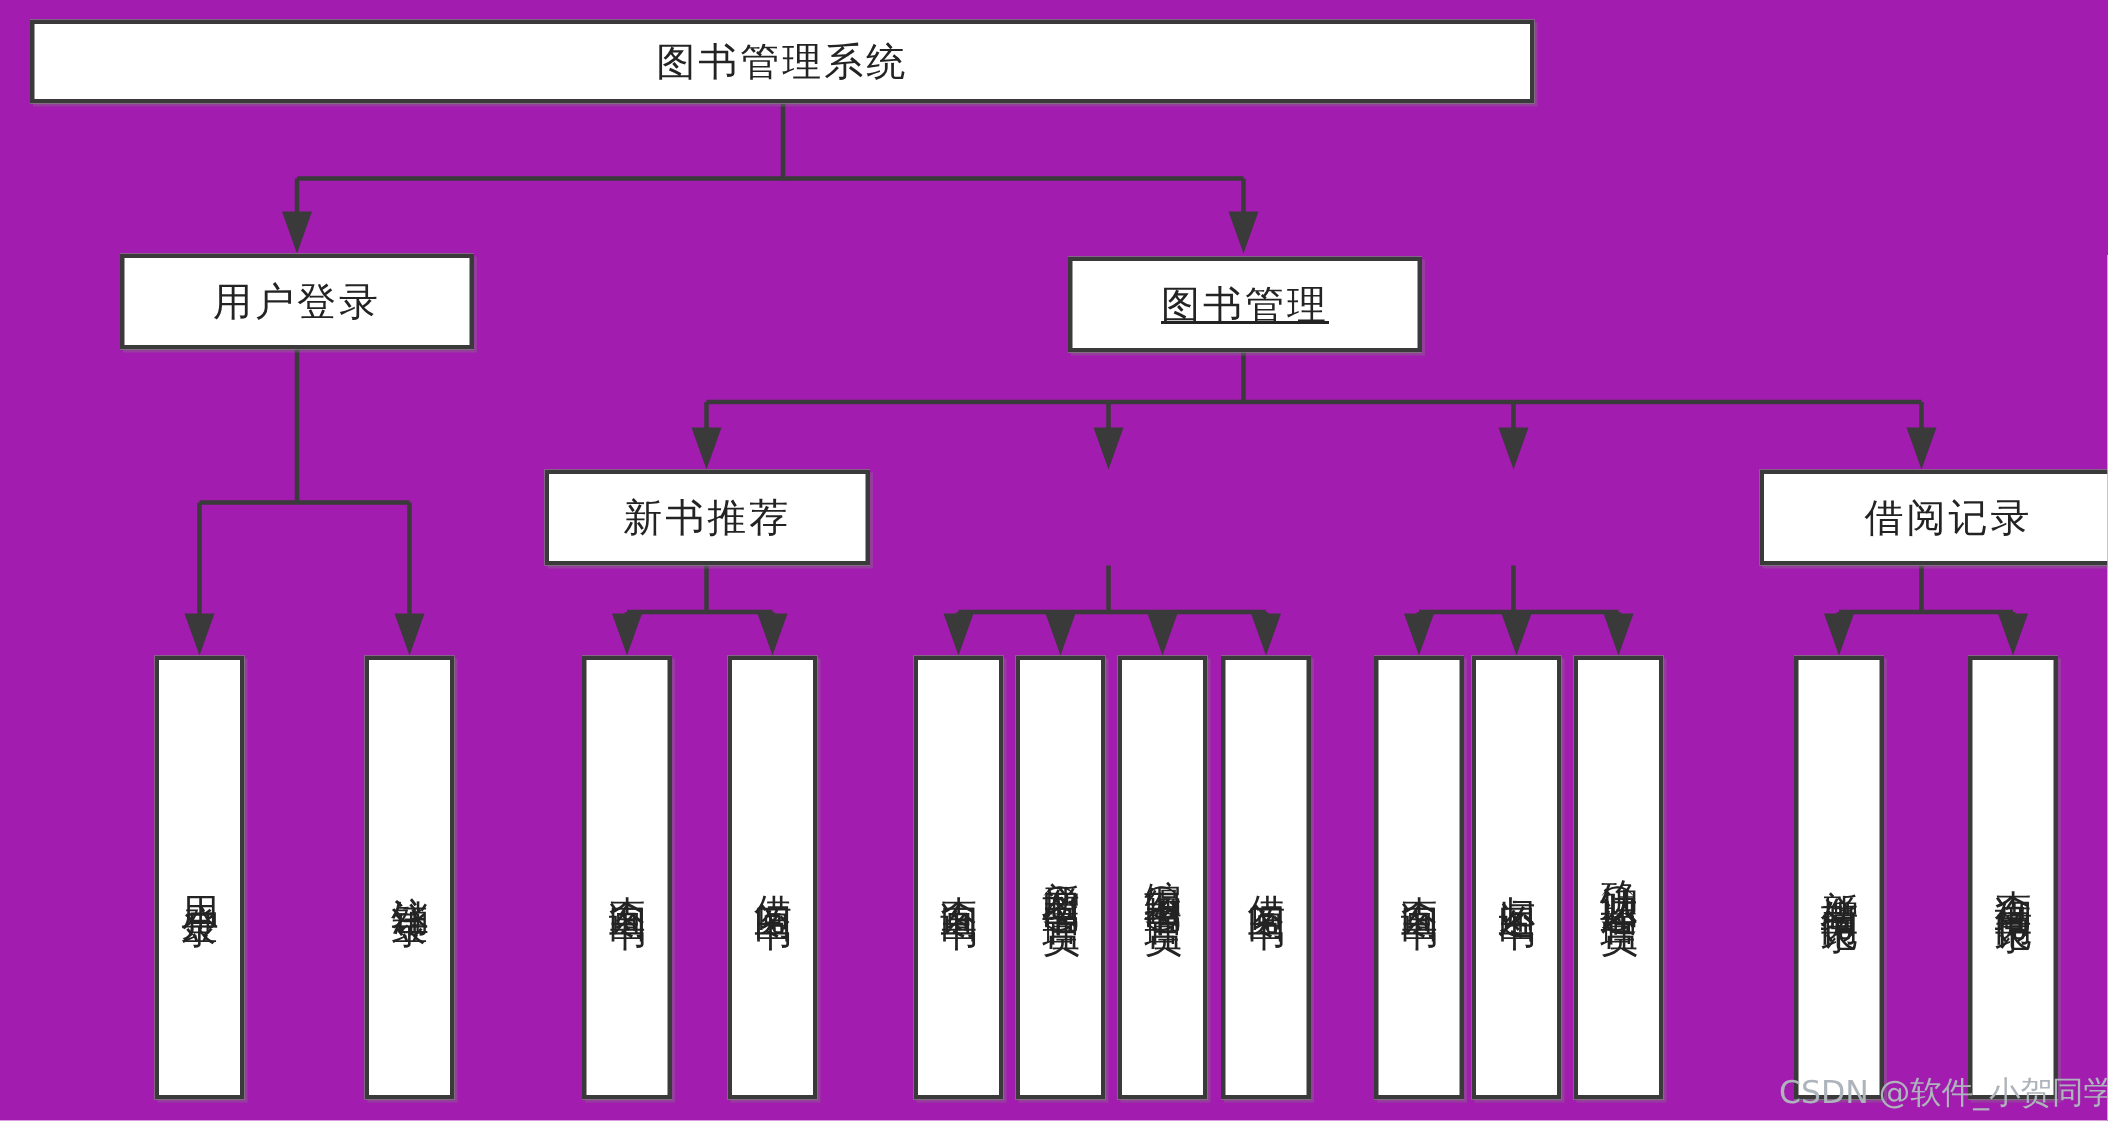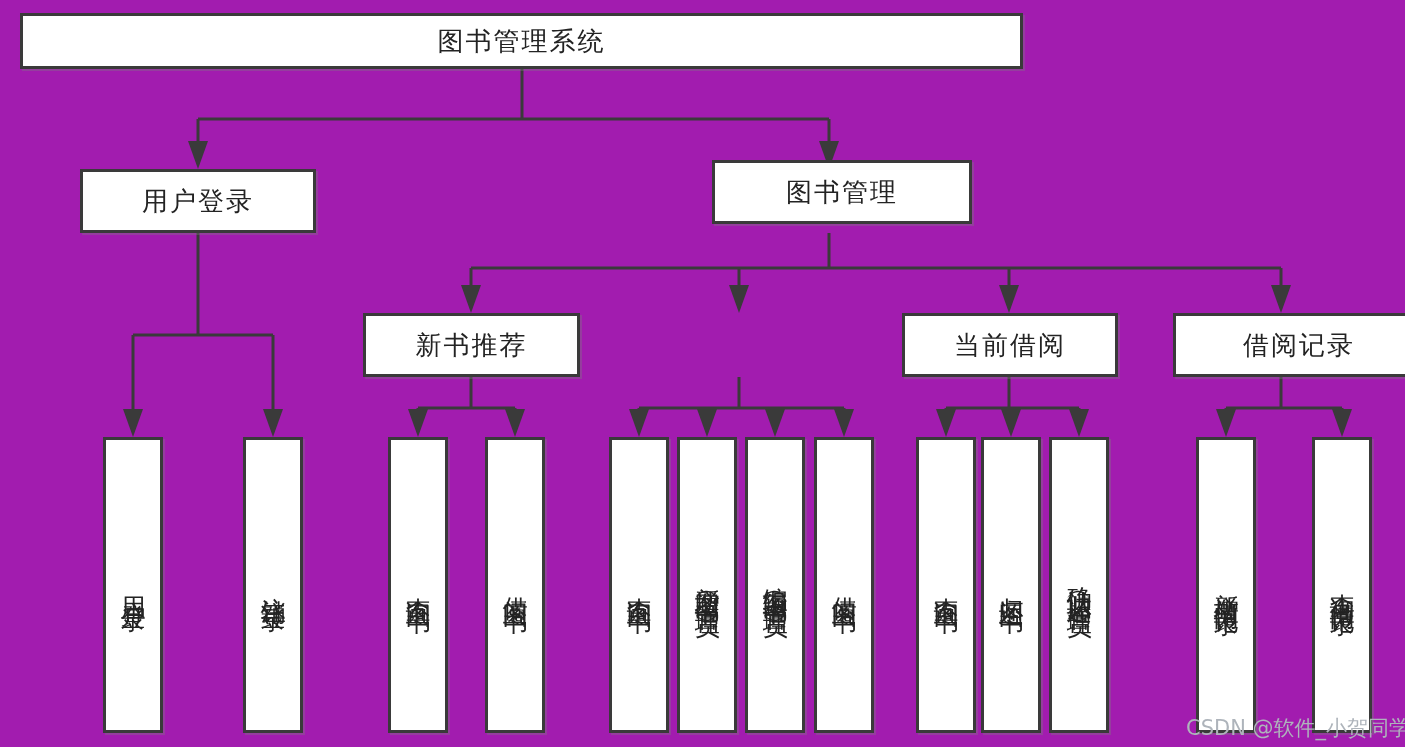--- a/index.html
+++ b/index.html
@@ -45,21 +45,21 @@
     writing-mode: vertical-rl;
     text-orientation: mixed;
     font-size: 25px;
     letter-spacing: 4px;
     line-height: 1.1;
     white-space: nowrap;
   }
   
   .n-root  { left: 20px;   top: 13px;  width: 1003px; height: 56px; }
   .n-l2a   { left: 80px;   top: 169px; width: 236px;  height: 64px; }
-  .n-l2b   { left: 712px;  top: 160px; width: 260px;  height: 64px; }
+  .n-l2b   { left: 712px;  top: 171px; width: 236px;  height: 64px; text-decoration: underline; }
   .n-l3a   { left: 363px;  top: 313px; width: 217px;  height: 64px; }
   .n-l3b   { left: 630px;  top: 313px; width: 218px;  height: 64px; }
   .n-l3c   { left: 902px;  top: 313px; width: 216px;  height: 64px; }
   .n-l3d   { left: 1173px; top: 313px; width: 252px;  height: 64px; }
   .leaf    { top: 437px; width: 60px; height: 296px; }
   .lf0  { left: 103px; }  .lf1  { left: 243px; }
   .lf2  { left: 388px; }  .lf3  { left: 485px; }
   .lf4  { left: 609px; }  .lf5  { left: 677px; }
   .lf6  { left: 745px; }  .lf7  { left: 814px; }
   .lf8  { left: 916px; }  .lf9  { left: 981px; }
@@ -129,23 +129,20 @@
   <div class="box hbox n-l2a">
     <span class="label">用户登录</span>
   </div>
   <div class="box hbox n-l2b">
     <span class="label">图书管理</span>
   </div>
 
   <div class="box hbox n-l3a">
     <span class="label">新书推荐</span>
   </div>
-  <div class="box hbox n-l3c">
-    <span class="label">当前借阅</span>
-  </div>
   <div class="box hbox n-l3d">
     <span class="label">借阅记录</span>
   </div>
 
   <div class="box vbox leaf lf0">
     <span class="label">用户登录</span>
   </div>
   <div class="box vbox leaf lf1">
     <span class="label">注销登录</span>
   </div>

